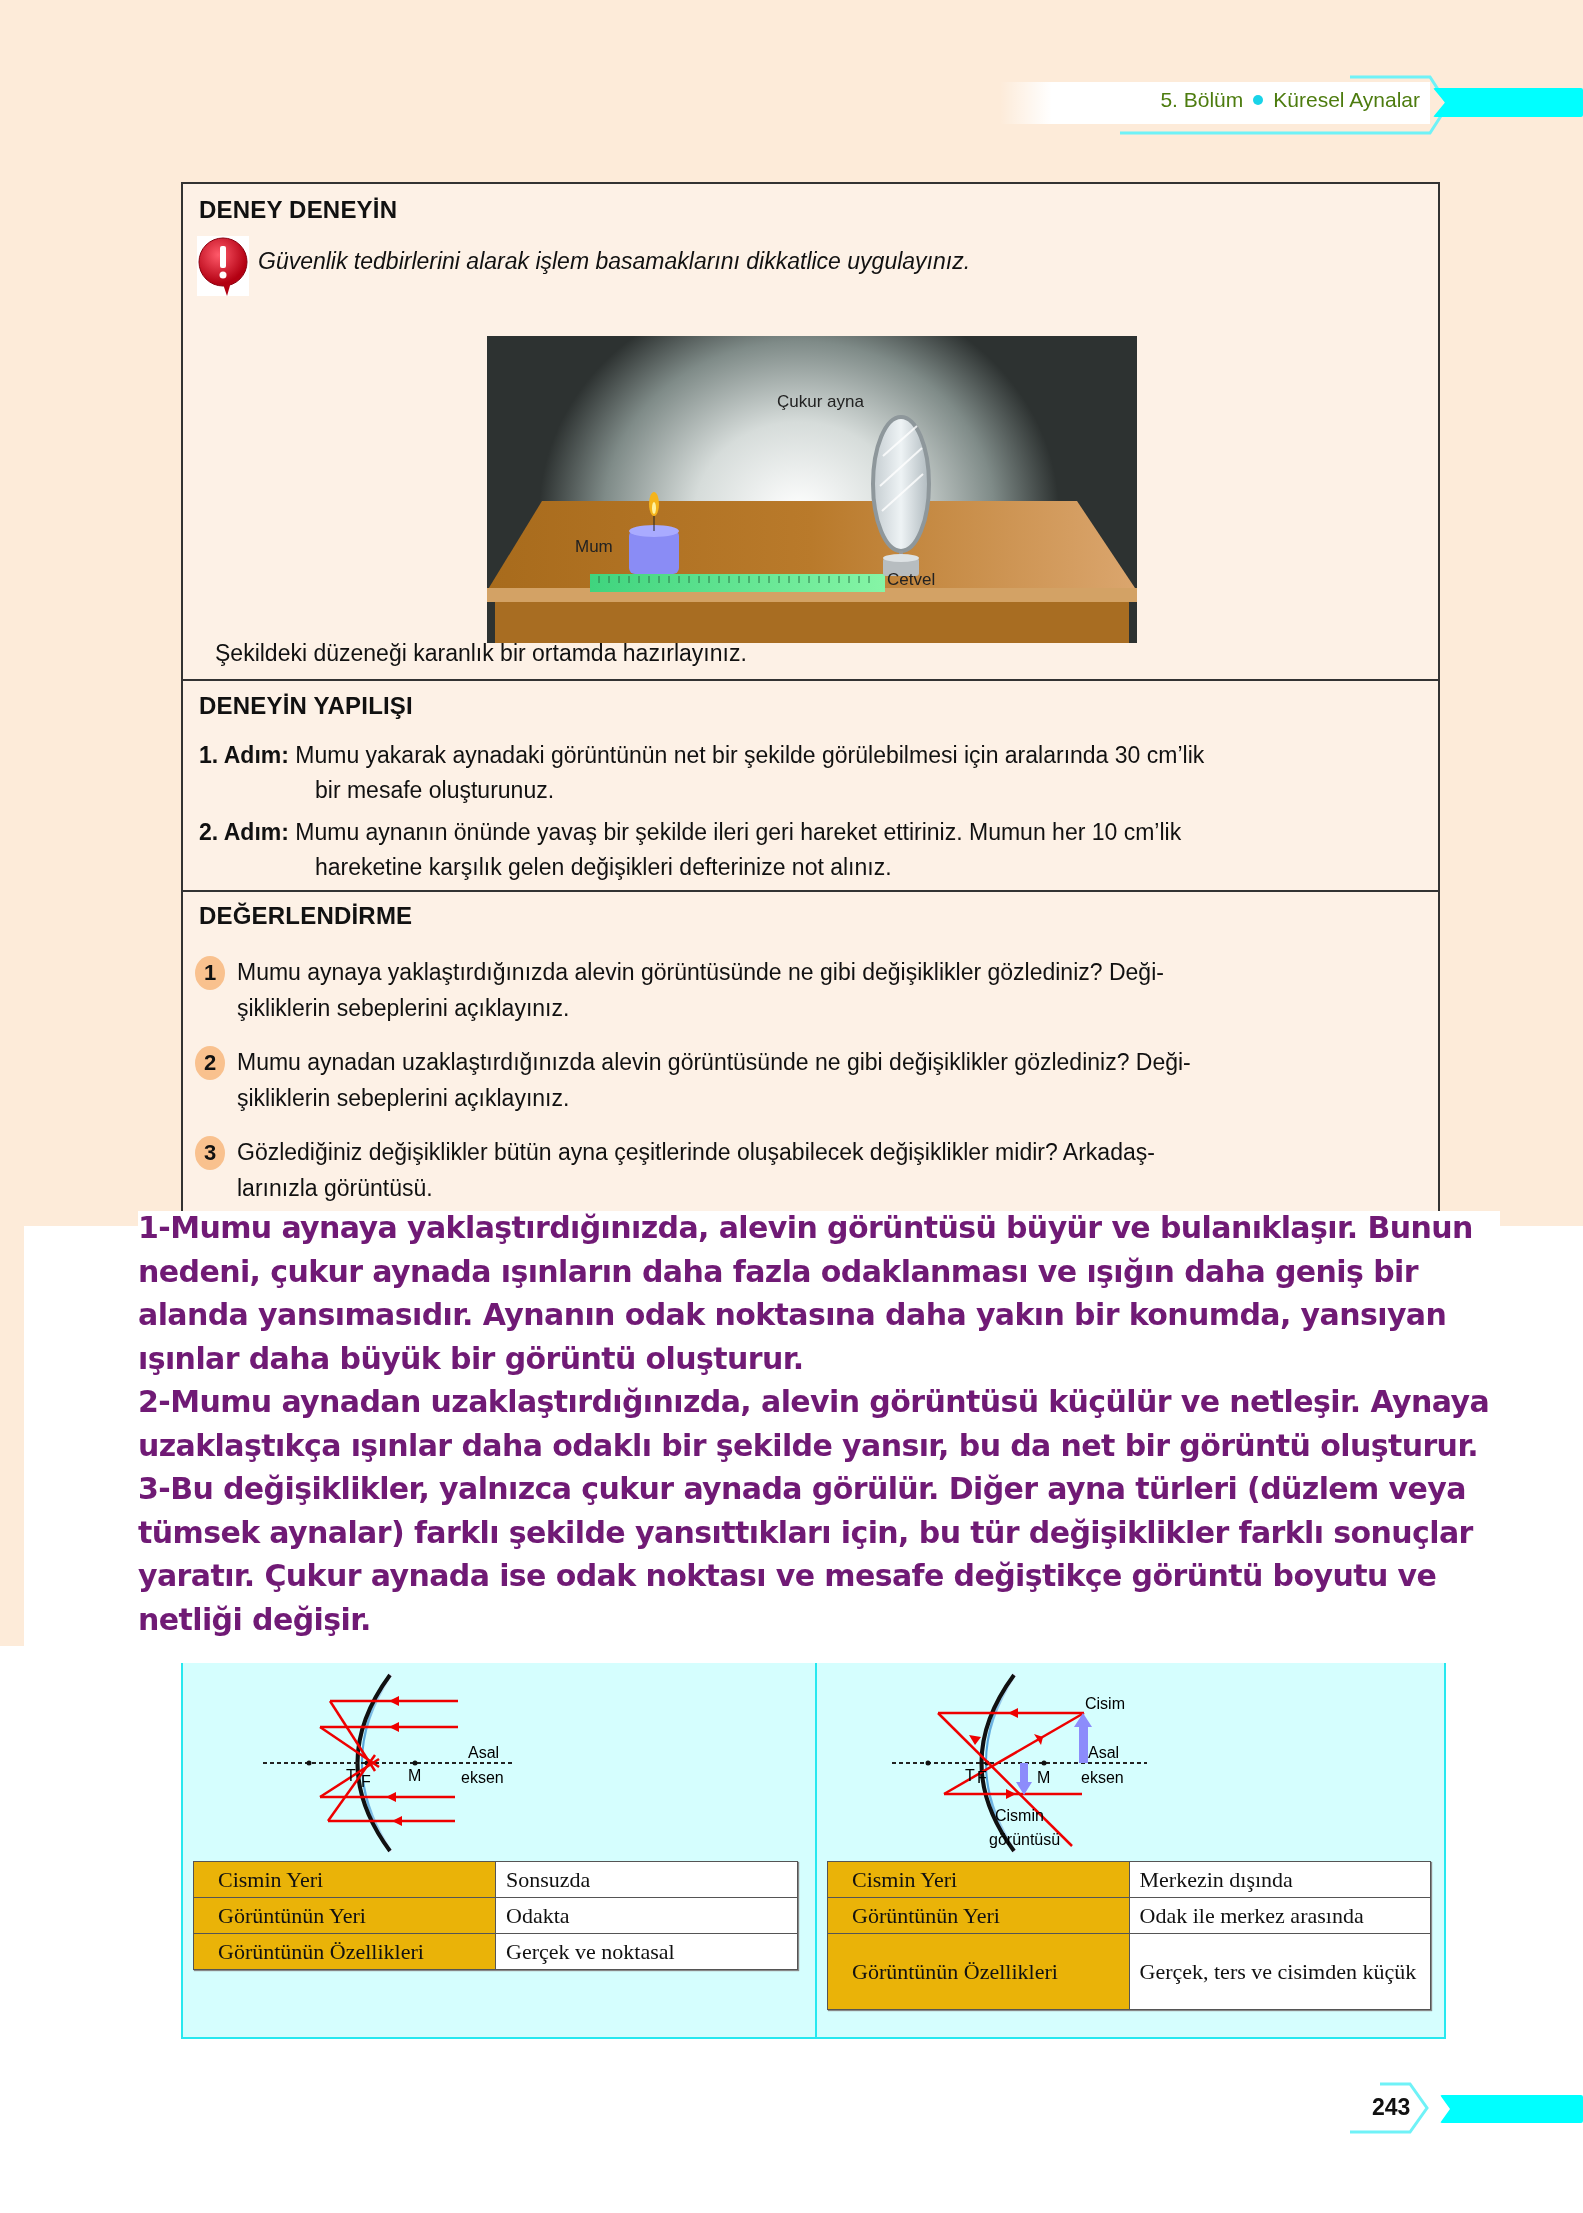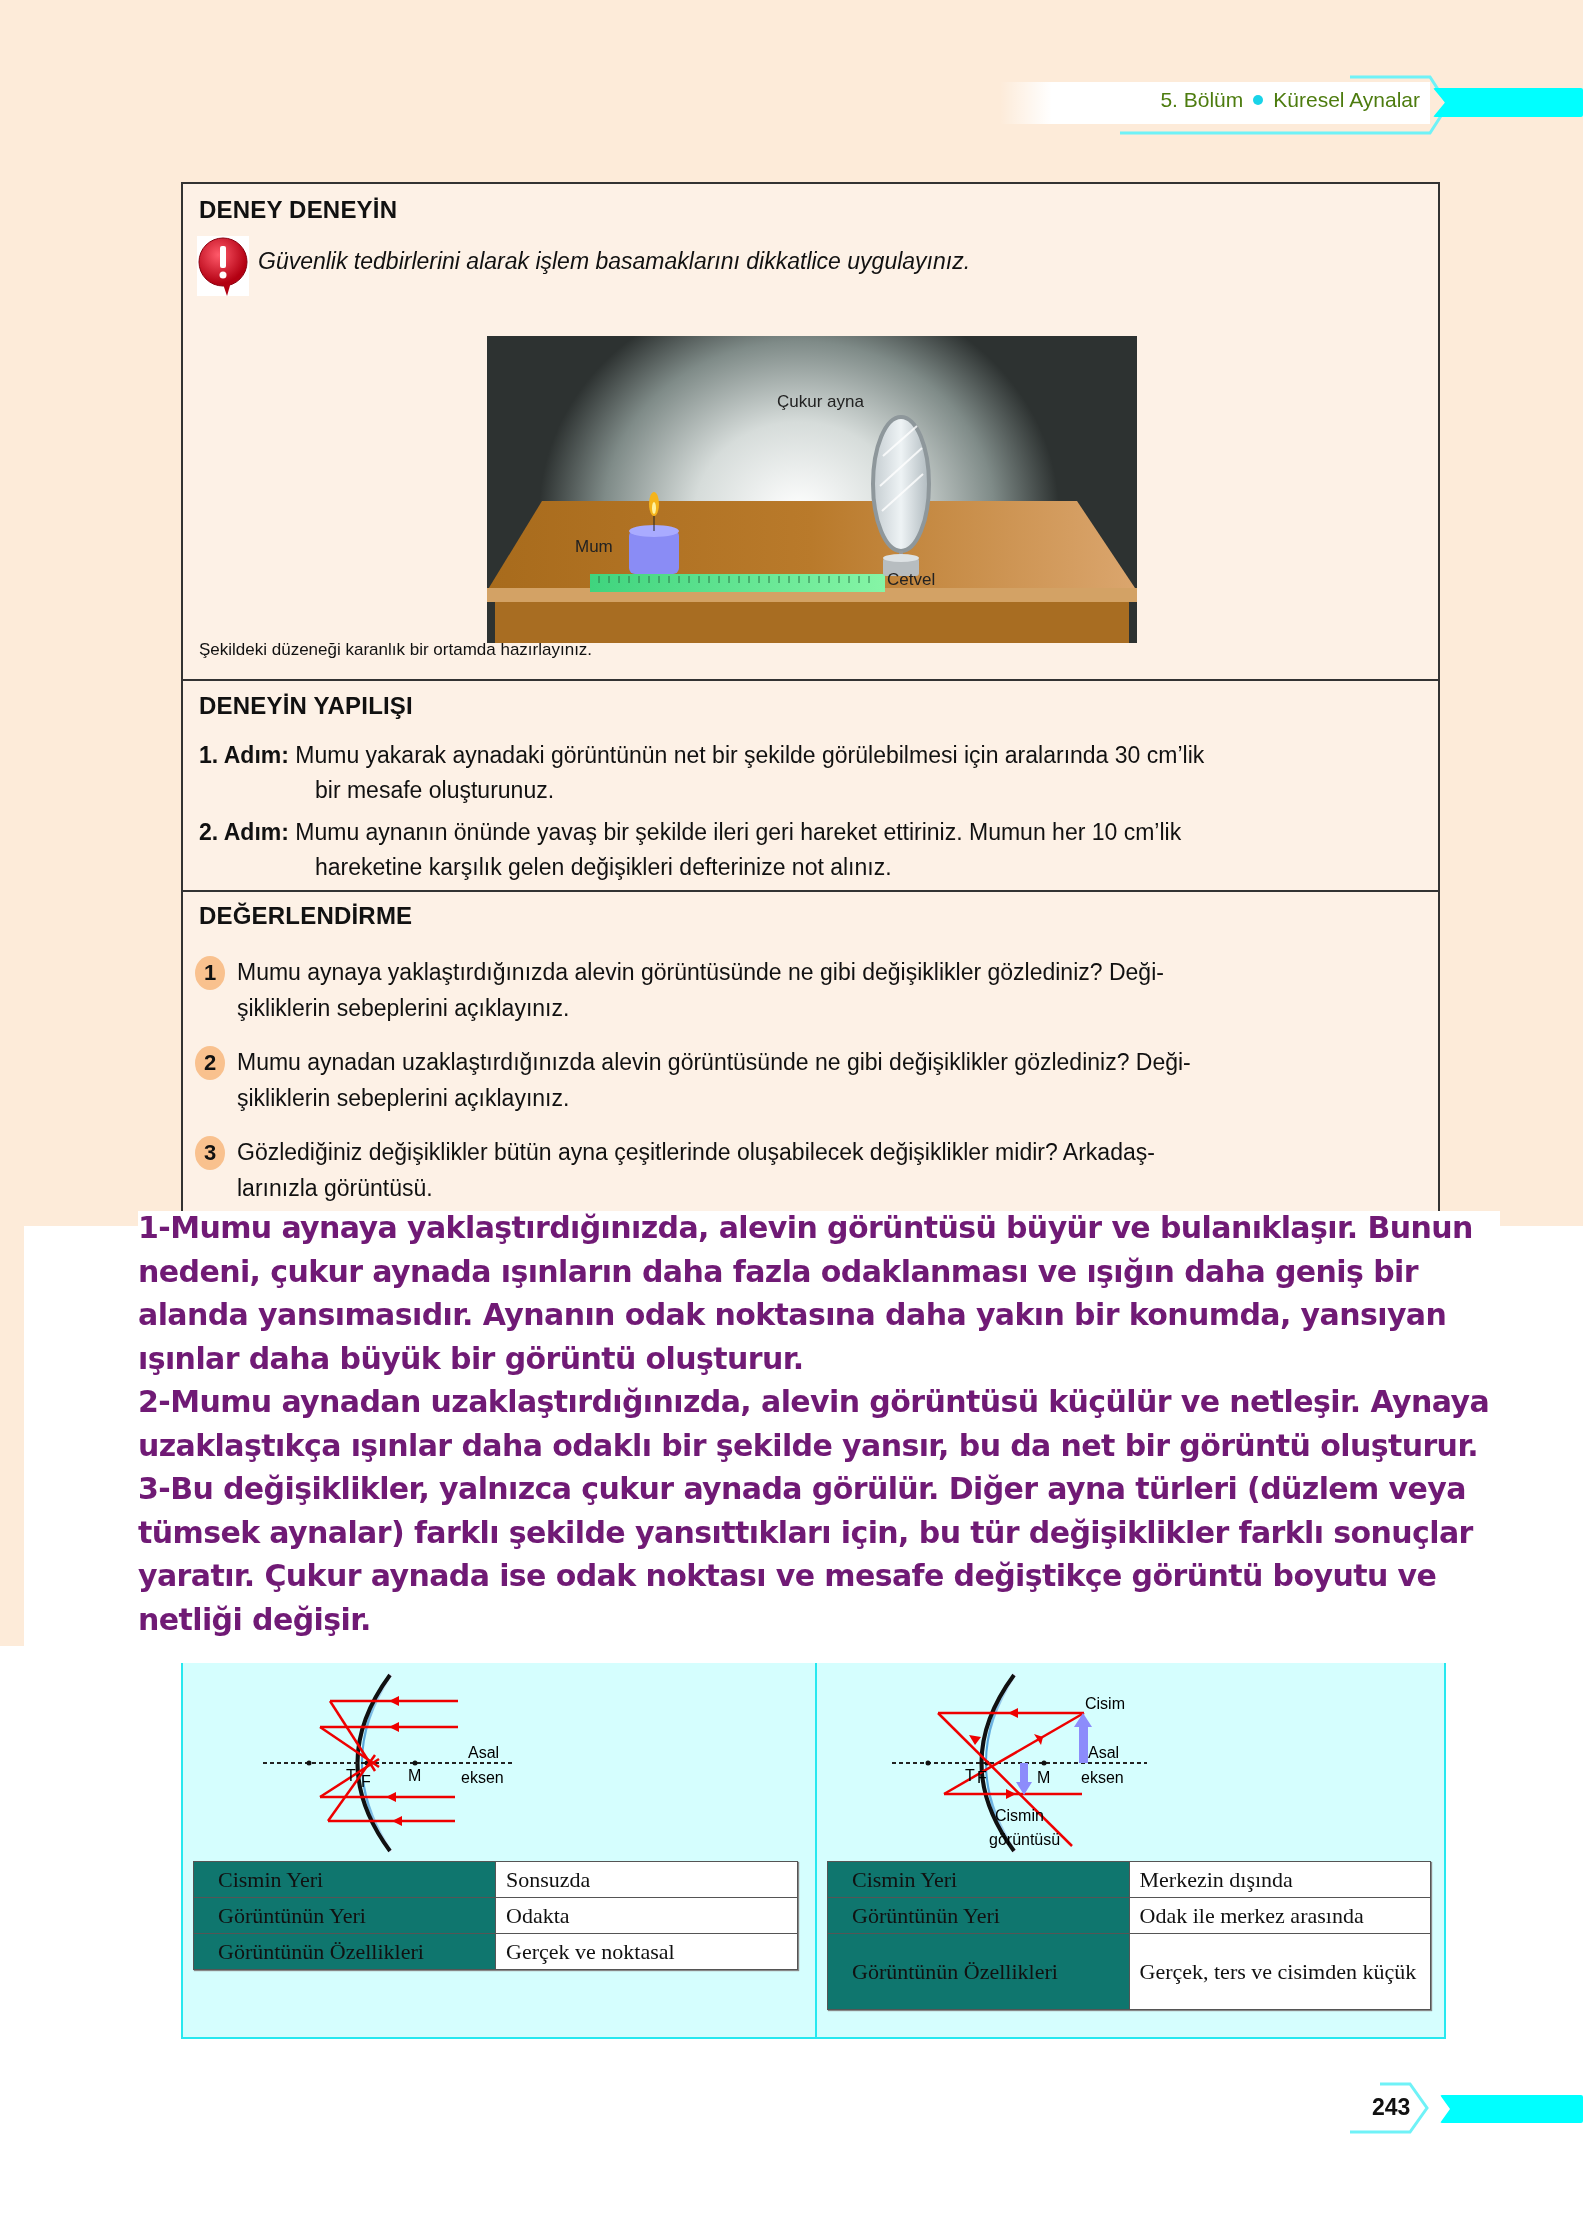--- a/index.html
+++ b/index.html
@@ -39,21 +39,21 @@
   .warn-icon {
     position: absolute; left: 14px; top: 52px; width: 52px; height: 60px; background: #fff;
   }
   .warn-text { position: absolute; left: 75px; top: 64px; font-style: italic; font-size: 23px; }
   .scene {
     position: absolute; left: 304px; top: 152px; width: 650px; height: 307px; overflow: hidden;
     background: radial-gradient(ellipse 260px 230px at 48% 58%, #ffffff 0%, #d6dcda 40%, #7f8b88 75%, #2d3231 100%);
   }
   .scene-lbl { position: absolute; font-size: 17px; color: #222; }
   .divider { position: absolute; left: 0; width: 100%; height: 0; border-top: 2px solid #333; }
-  .plain { position: absolute; left: 16px; font-size: 17px; }
+  .plain { position: absolute; left: 32px; font-size: 23px; }
   .step { position: absolute; left: 16px; font-size: 23px; line-height: 35px; width: 1200px; }
   .step b { font-weight: bold; }
   .step .indent { padding-left: 116px; display: block; }
   .q-row { position: absolute; left: 12px; width: 1230px; font-size: 23px; line-height: 36px; }
   .q-num {
     position: absolute; left: 0; top: 2px; width: 30px; height: 34px; border-radius: 50%;
     background: #f9c18e; text-align: center; font-weight: bold; font-size: 22px; line-height: 34px;
   }
   .q-text { margin-left: 42px; display: block; }
   
@@ -71,21 +71,21 @@
     position: absolute; left: 181px; top: 1663px; width: 1265px; height: 376px;
     background: #d5fefe; border: 2px solid #27e8ef; border-top: none; box-sizing: border-box;
   }
   .diag-split { position: absolute; left: 632px; top: 0; width: 2px; height: 100%; background: #27e8ef; }
   .diag-svg { position: absolute; top: 0; }
   .tbl {
     position: absolute; border-collapse: collapse; font-family: "Liberation Serif", serif;
     font-size: 22px; background: #fff; box-shadow: 1px 1px 1px #888;
   }
   .tbl td { border: 1.5px solid #555; padding: 2px 10px; height: 36px; box-sizing: border-box; }
-  .tbl td.k { background: #0f766e; padding-left: 24px; }
+  .tbl td.k { background: #eab308; padding-left: 24px; }
   .pg-num { position: absolute; top: 2094px; left: 1372px; font-weight: bold; font-size: 23px; }
 </style>
 </head>
 <body>
 
 <div class="peach-top"></div>
 <div class="peach-left"></div>
 
 <div class="ribbon"></div>
 <svg style="position:absolute;left:1090px;top:74px" width="380" height="62">

